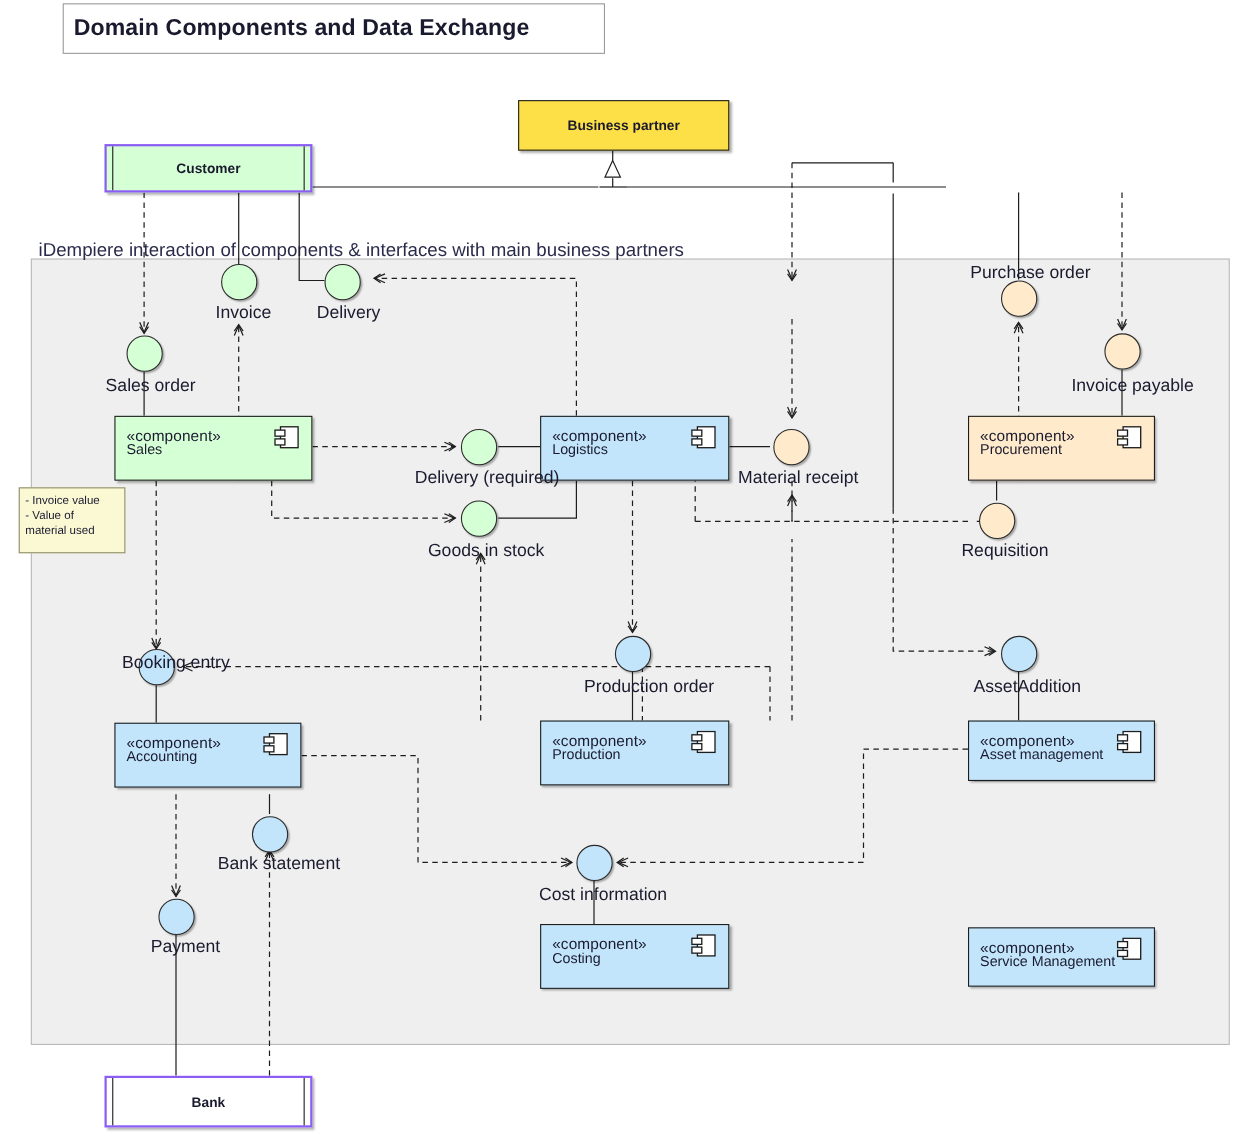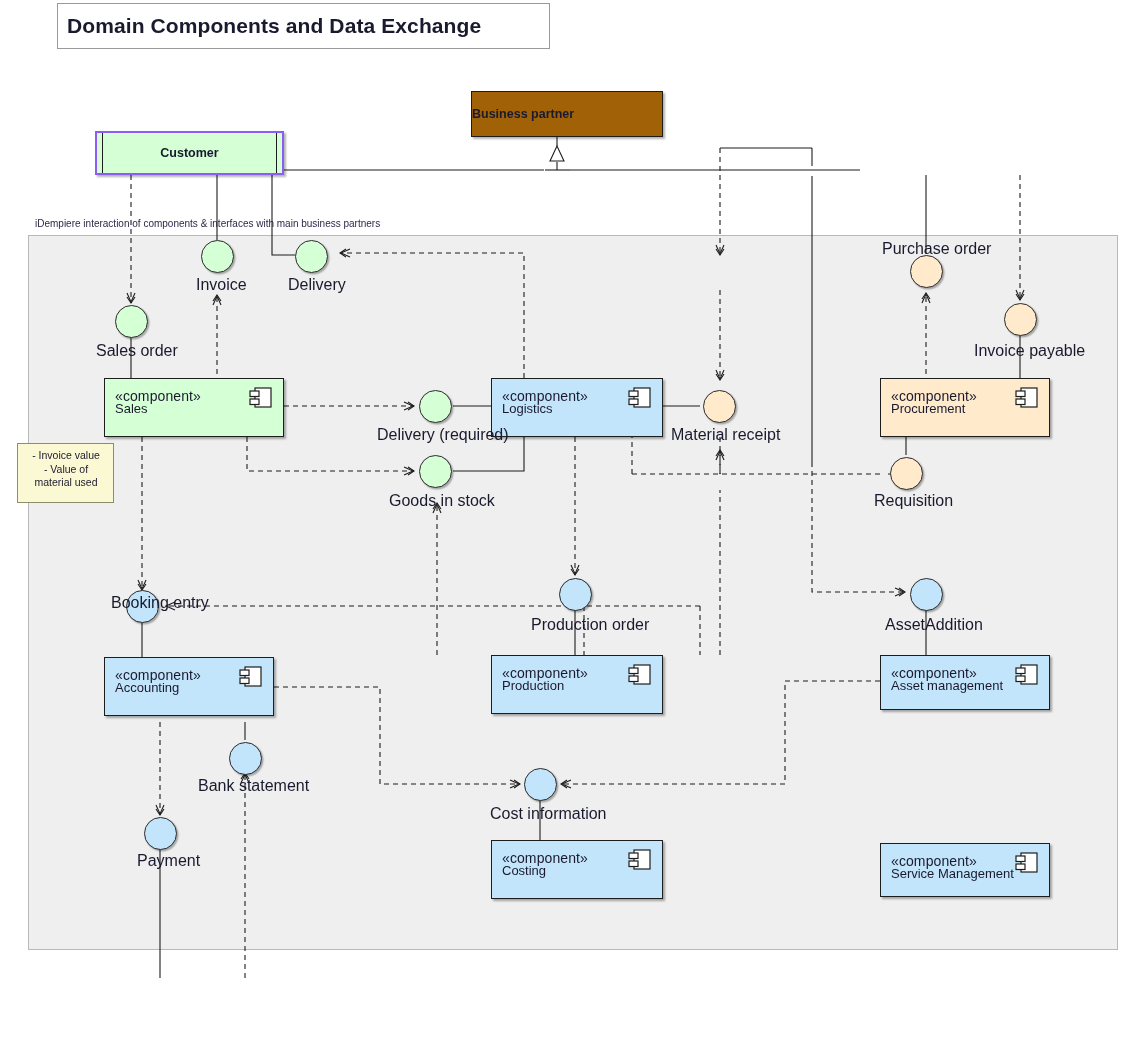--- a/index.html
+++ b/index.html
@@ -18,52 +18,52 @@
     display:flex;align-items:center;
   }
   .title-box .t{font-size:21px;font-weight:bold;padding-left:9px;letter-spacing:.1px;}
 
   
   .container-box{
     position:absolute;left:28px;top:235px;width:1088px;height:713px;
     background:#efefef;border:1px solid #b9b9b9;
   }
   .container-label{
-    position:absolute;left:35px;top:218px;font-size:10px;color:#2a2a4a;white-space:nowrap;
+    position:absolute;left:35px;top:218px;font-size:17px;color:#2a2a4a;white-space:nowrap;
   }
 
   
   .bnode{position:absolute;box-sizing:border-box;border:2px solid #8b5cf6;
     box-shadow:2px 2px 2px rgba(0,0,0,.30);
     display:flex;align-items:center;justify-content:center;}
   .bnode::before,.bnode::after{content:"";position:absolute;top:0;bottom:0;width:0;border-left:1px solid #1d1d1d;}
   .bnode::before{left:5px;}
   .bnode::after{right:5px;}
   .bnode .lbl{font-size:12.5px;font-weight:bold;position:relative;z-index:2;}
 
-  .plainbox{position:absolute;box-sizing:border-box;background:#a16207;border:1px solid #1d1d1d;
-    box-shadow:2px 2px 2px rgba(0,0,0,.30);display:flex;align-items:center;}
+  .plainbox{position:absolute;box-sizing:border-box;background:#fde047;border:1px solid #1d1d1d;
+    box-shadow:2px 2px 2px rgba(0,0,0,.30);display:flex;align-items:center;justify-content:center;}
   .plainbox .lbl{font-size:12.5px;font-weight:bold;}
 
   
   .comp{position:absolute;box-sizing:border-box;border:1px solid #1d1d1d;
     box-shadow:2px 2px 2px rgba(0,0,0,.32);}
   .comp .stereo{position:absolute;left:10px;top:9px;font-size:14px;letter-spacing:.1px;}
   .comp .cname{position:absolute;left:10px;top:22px;font-size:13px;}
   .comp .cicon{position:absolute;right:10px;top:8px;width:24px;height:22px;}
 
   
   .iface{position:absolute;border-radius:50%;border:1px solid #2b2b2b;
     box-shadow:1.5px 1.5px 1.5px rgba(0,0,0,.30);box-sizing:border-box;}
   .iface-label{position:absolute;font-size:16px;color:#1a1a2e;white-space:nowrap;}
 
   
   .note{position:absolute;left:17px;top:443px;width:97px;height:60px;box-sizing:border-box;
     background:#fbf8d4;border:1px solid #8d8d6a;padding:5px 4px 0 5px;}
-  .note .nline{font-size:10.5px;line-height:13.5px;color:#1a1a2e;white-space:nowrap;text-align:center;}
+  .note .nline{font-size:10.5px;line-height:13.5px;color:#1a1a2e;white-space:nowrap;}
 </style>
 </head>
 <body>
 
 <div id="canvas">
 
   <div class="title-box">
     <span class="t">Domain Components and Data Exchange</span>
   </div>
 
@@ -168,20 +168,23 @@
       <path d="M245,740 L245,722"></path>
 
     </g>
   </svg>
 
   <div class="bnode" style="left:95px;top:131px;width:189px;height:44px;background:#d5ffd5;">
     <span class="lbl">Customer</span>
   </div>
 
 
+  <div class="bnode" style="left:95px;top:978px;width:189px;height:47px;background:#ffffff;">
+    <span class="lbl">Bank</span>
+  </div>
 
   <div class="plainbox" style="left:471px;top:91px;width:192px;height:46px;">
     <span class="lbl">Business partner</span>
   </div>
 
   <div class="comp" style="left:104px;top:378px;width:180px;height:59px;background:#d5ffd5;">
     <span class="stereo">«component»</span>
     <span class="cname">Sales</span>
     <span class="cicon">
       <svg width="24" height="22" viewBox="0 0 24 22">

